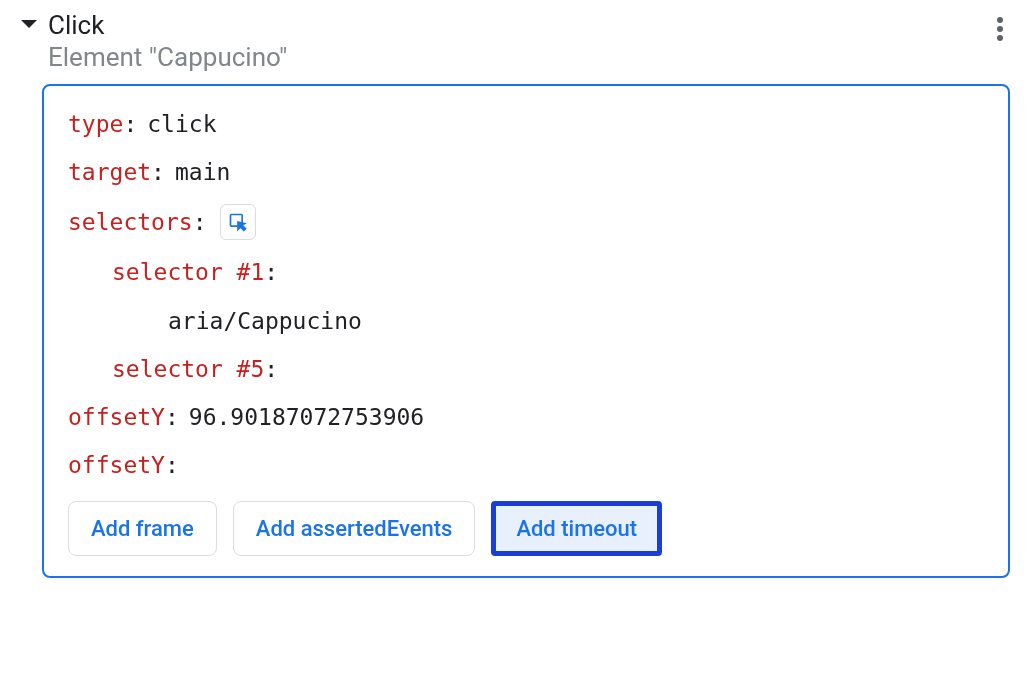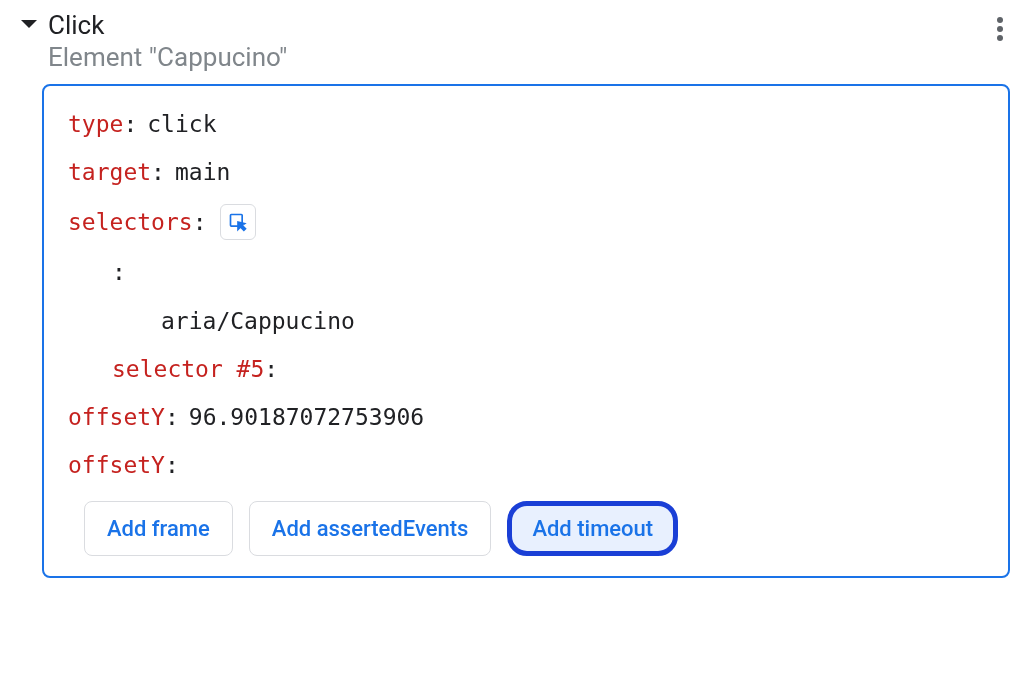--- a/index.html
+++ b/index.html
@@ -97,36 +97,35 @@
       background: #fff;
     }
     .select-icon-btn svg {
       stroke: #1a73e8;
       fill: none;
     }
     .button-row {
       display: flex;
       gap: 16px;
       margin-top: 20px;
-      margin-left: 16px;
     }
     .action-btn {
       font-family: -apple-system, BlinkMacSystemFont, "Segoe UI", Roboto, sans-serif;
       font-size: 22px;
       font-weight: 500;
       color: #1a73e8;
       background: #fff;
       border: 1px solid #dadce0;
       border-radius: 8px;
       padding: 12px 22px;
       cursor: pointer;
     }
     .action-btn.highlighted {
       border: 5px solid #1a3fd6;
-      border-radius: 20px;
+      border-radius: 4px;
       background: #e8f0fe;
       padding: 10px 20px;
     }
   </style>
 </head>
 <body>
 
 <div class="step-header">
   <div class="step-header-left">
     <div class="chevron">
@@ -167,24 +166,25 @@
       <span class="prop-colon">:</span>
     <span class="select-icon-btn">
       <svg width="20" height="20" viewBox="0 0 24 24" stroke-width="2">
         <rect x="3" y="3" width="14" height="14" rx="1"></rect>
         <path d="M12 12 L12 21 L15 18 L19 22 L21 20 L17 16 L20 14 Z" fill="#1a73e8" stroke="#1a73e8"></path>
       </svg>
     </span>
   </div>
 
   <div class="prop-row indent-1">
+    <span class="prop-key">selector #1</span>
       <span class="prop-colon">:</span>
   </div>
   <div class="prop-row indent-2">
-    <span class="prop-value" style="margin-left:5px">aria/Cappucino</span>
+    <span class="prop-value" style="margin-left:12px">aria/Cappucino</span>
   </div>
 
   <div class="prop-row indent-1">
     <span class="prop-key">selector #5</span>
       <span class="prop-colon">:</span>
   </div>
 
   <div class="prop-row">
     <span class="prop-key">offsetY</span>
       <span class="prop-colon">:</span>

